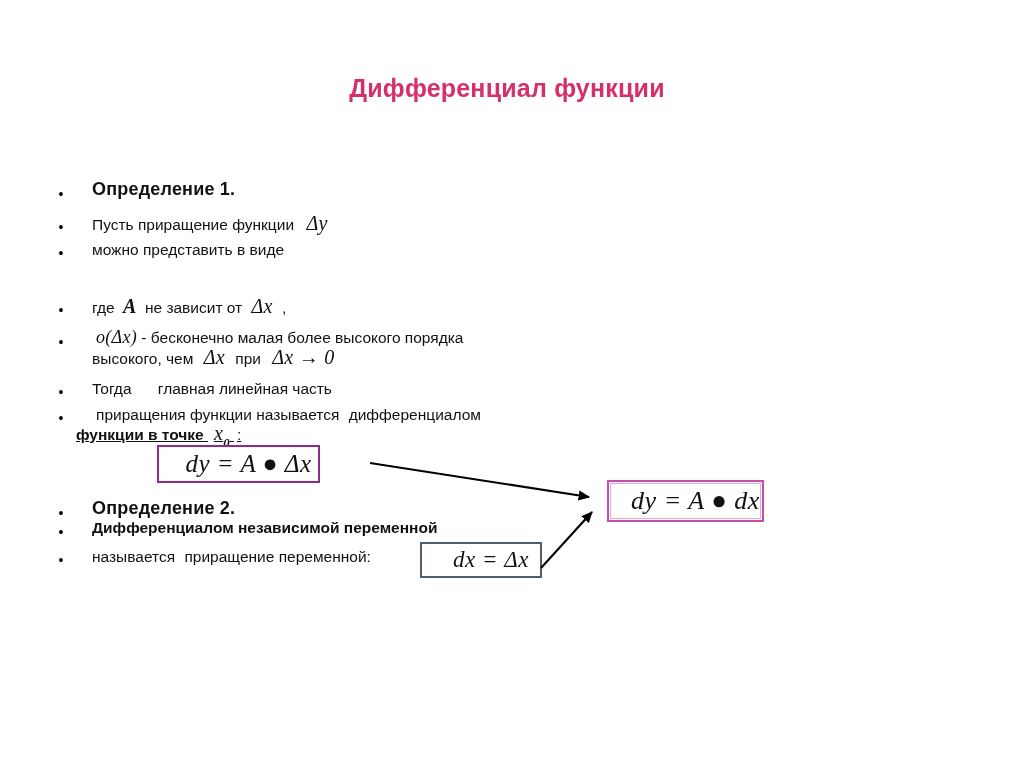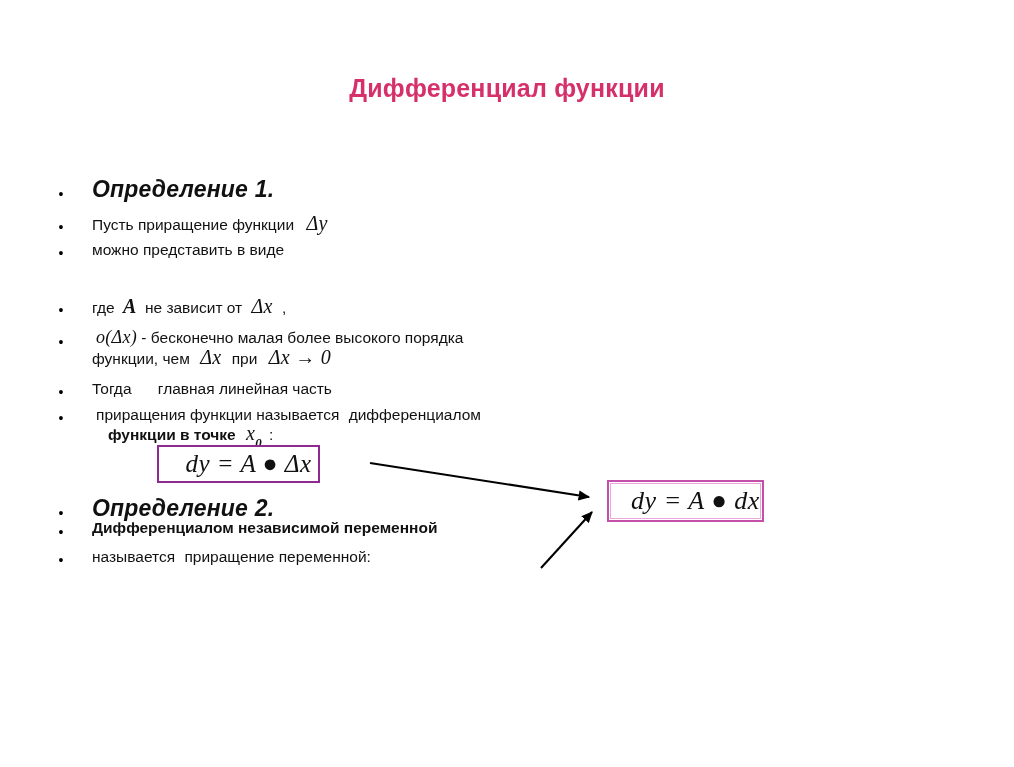--- a/index.html
+++ b/index.html
@@ -49,23 +49,22 @@
   .txt {
     position: absolute;
     color: #111111;
     font-size: 15.5px;
     line-height: 19px;
     white-space: nowrap;
   }
   .txt.b { font-weight: bold; }
   .txt.defhead {
     font-weight: bold;
-    font-size: 23px;
+    font-size: 18px;
     letter-spacing: 0.2px;
-    font-style: italic;
   }
 
   
   .m {
     font-family: "Liberation Serif", serif;
     font-style: italic;
     font-size: 20px;
     letter-spacing: 0.3px;
   }
   .m.sm { font-size: 18px; }
@@ -170,57 +169,58 @@
     <span class="m" style="margin:0 5px;">Δx</span>
     <span>,</span>
   </div>
 
   <div class="bullet" style="top:337px;"></div>
   <div class="txt" style="left:96px; top:328px;">
     <span class="m sm">o(Δx)</span>
     <span>- бесконечно малая более высокого порядка</span>
   </div>
   <div class="txt" style="left:92px; top:348px;">
-    <span>функции, чем</span>
+    <span>высокого, чем</span>
     <span class="m" style="margin:0 6px;">Δx</span>
     <span>при</span>
     <span class="m" style="margin-left:7px;">Δx → 0</span>
   </div>
 
   <div class="bullet" style="top:387px;"></div>
   <div class="txt" style="left:92px; top:379px;">
     <span>Тогда</span>
     <span class="b" style="margin-left:22px;">главная линейная часть</span>
   </div>
 
   <div class="bullet" style="top:413px;"></div>
   <div class="txt" style="left:96px; top:405px;">
     <span>приращения функции называется</span>
     <span class="b" style="margin-left:5px;">дифференциалом</span>
   </div>
-  <div class="txt b" style="left:108px; top:424px;">
+  <div class="txt b" style="left:76px; top:424px;text-decoration:underline;">
     <span>функции  в точке</span>
     <span class="m" style="margin-left:6px; font-weight:normal;">x</span><span class="sub">0</span>
     <span style="margin-left:3px; font-weight:normal;">:</span>
   </div>
 
   <div class="boxed box-dy-dx">dy = A ● Δx</div>
 
   <div class="bullet" style="top:508px;"></div>
   <div class="txt defhead" style="left:92px; top:499px;">Определение  2.</div>
 
   <div class="bullet" style="top:527px;"></div>
   <div class="txt b" style="left:92px; top:518px;">Дифференциалом независимой переменной</div>
 
   <div class="bullet" style="top:555px;"></div>
   <div class="txt" style="left:92px; top:547px;">
     <span>называется</span>
     <span class="b" style="margin-left:5px;">приращение переменной:</span>
   </div>
 
+  <div class="boxed box-dx-Dx">dx = Δx</div>
 
   <div class="boxed box-dy-Adx">dy = A ● dx</div>
 
   <svg class="arrows" viewBox="0 0 1014 767">
     <defs>
       <marker id="ah" viewBox="0 0 10 10" refX="9" refY="5" markerWidth="5.5" markerHeight="5.5" orient="auto-start-reverse">
         <path d="M 0 0.6 L 10 5 L 0 9.4 z" fill="#000000"></path>
       </marker>
     </defs>
     <line x1="370" y1="463" x2="589" y2="497" stroke="#000000" stroke-width="2.1" marker-end="url(#ah)"></line>

